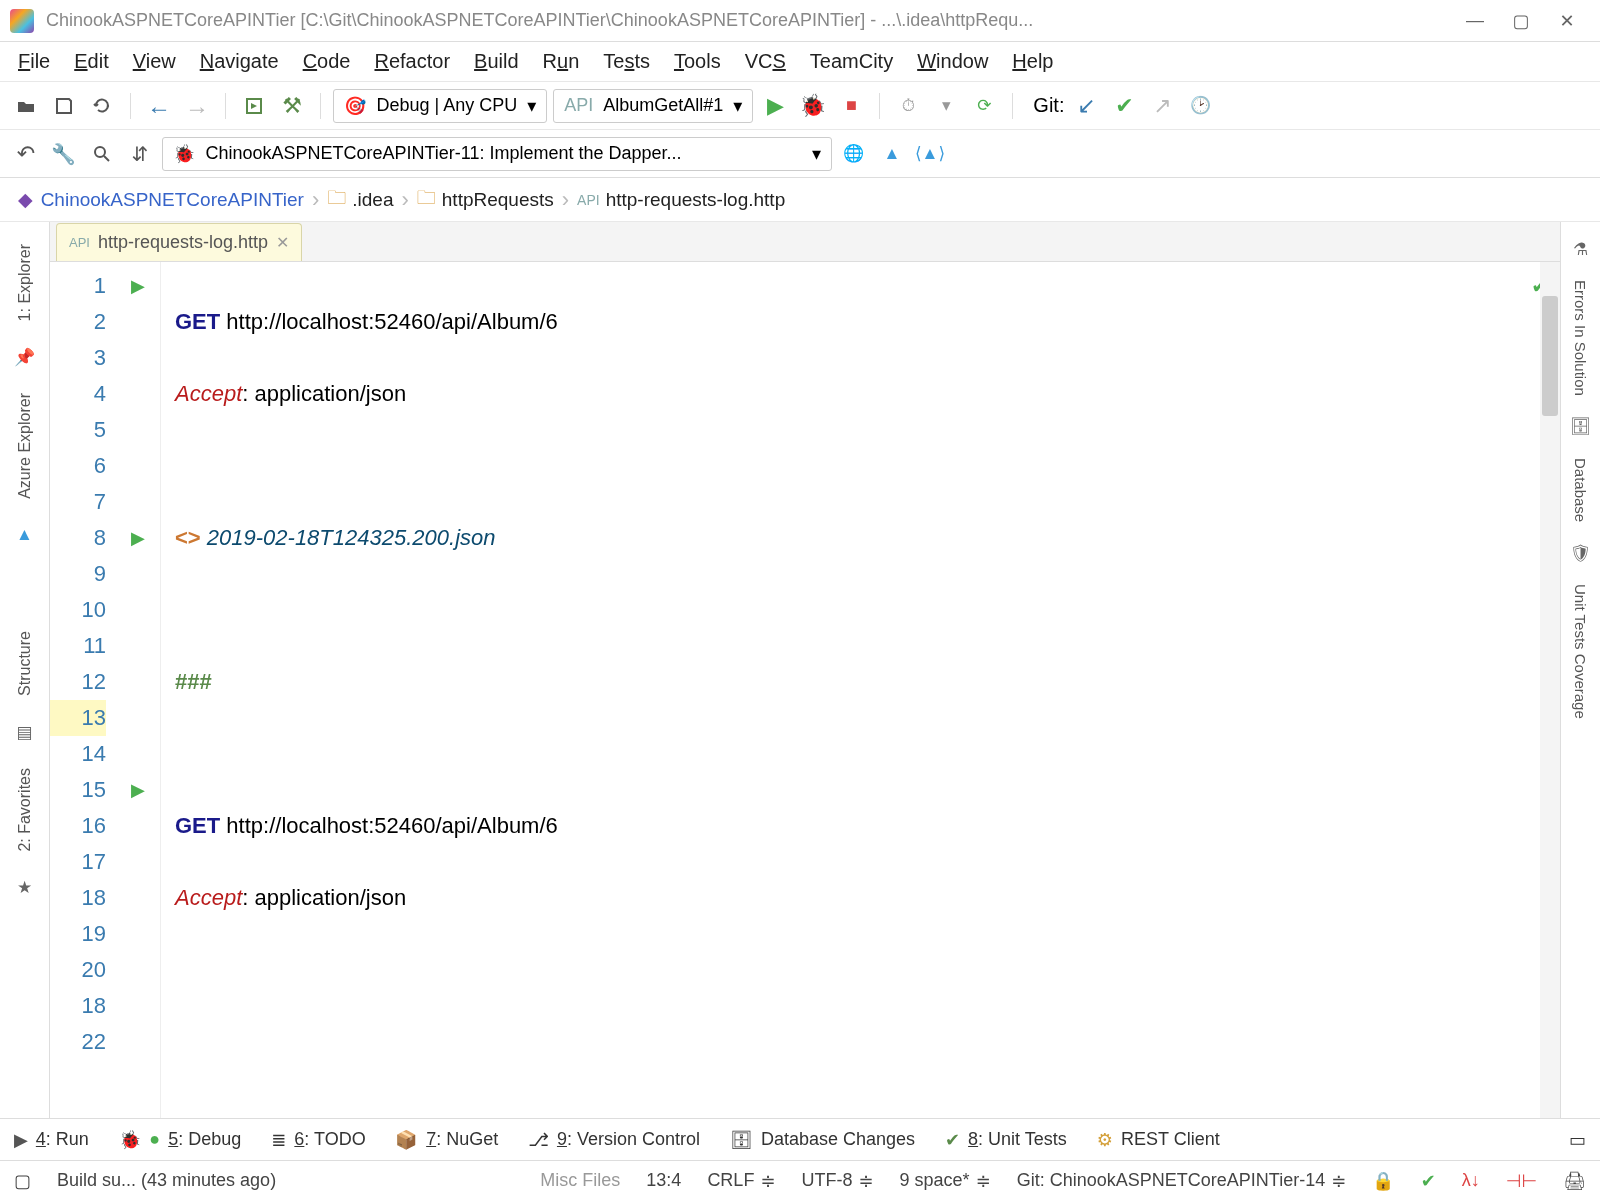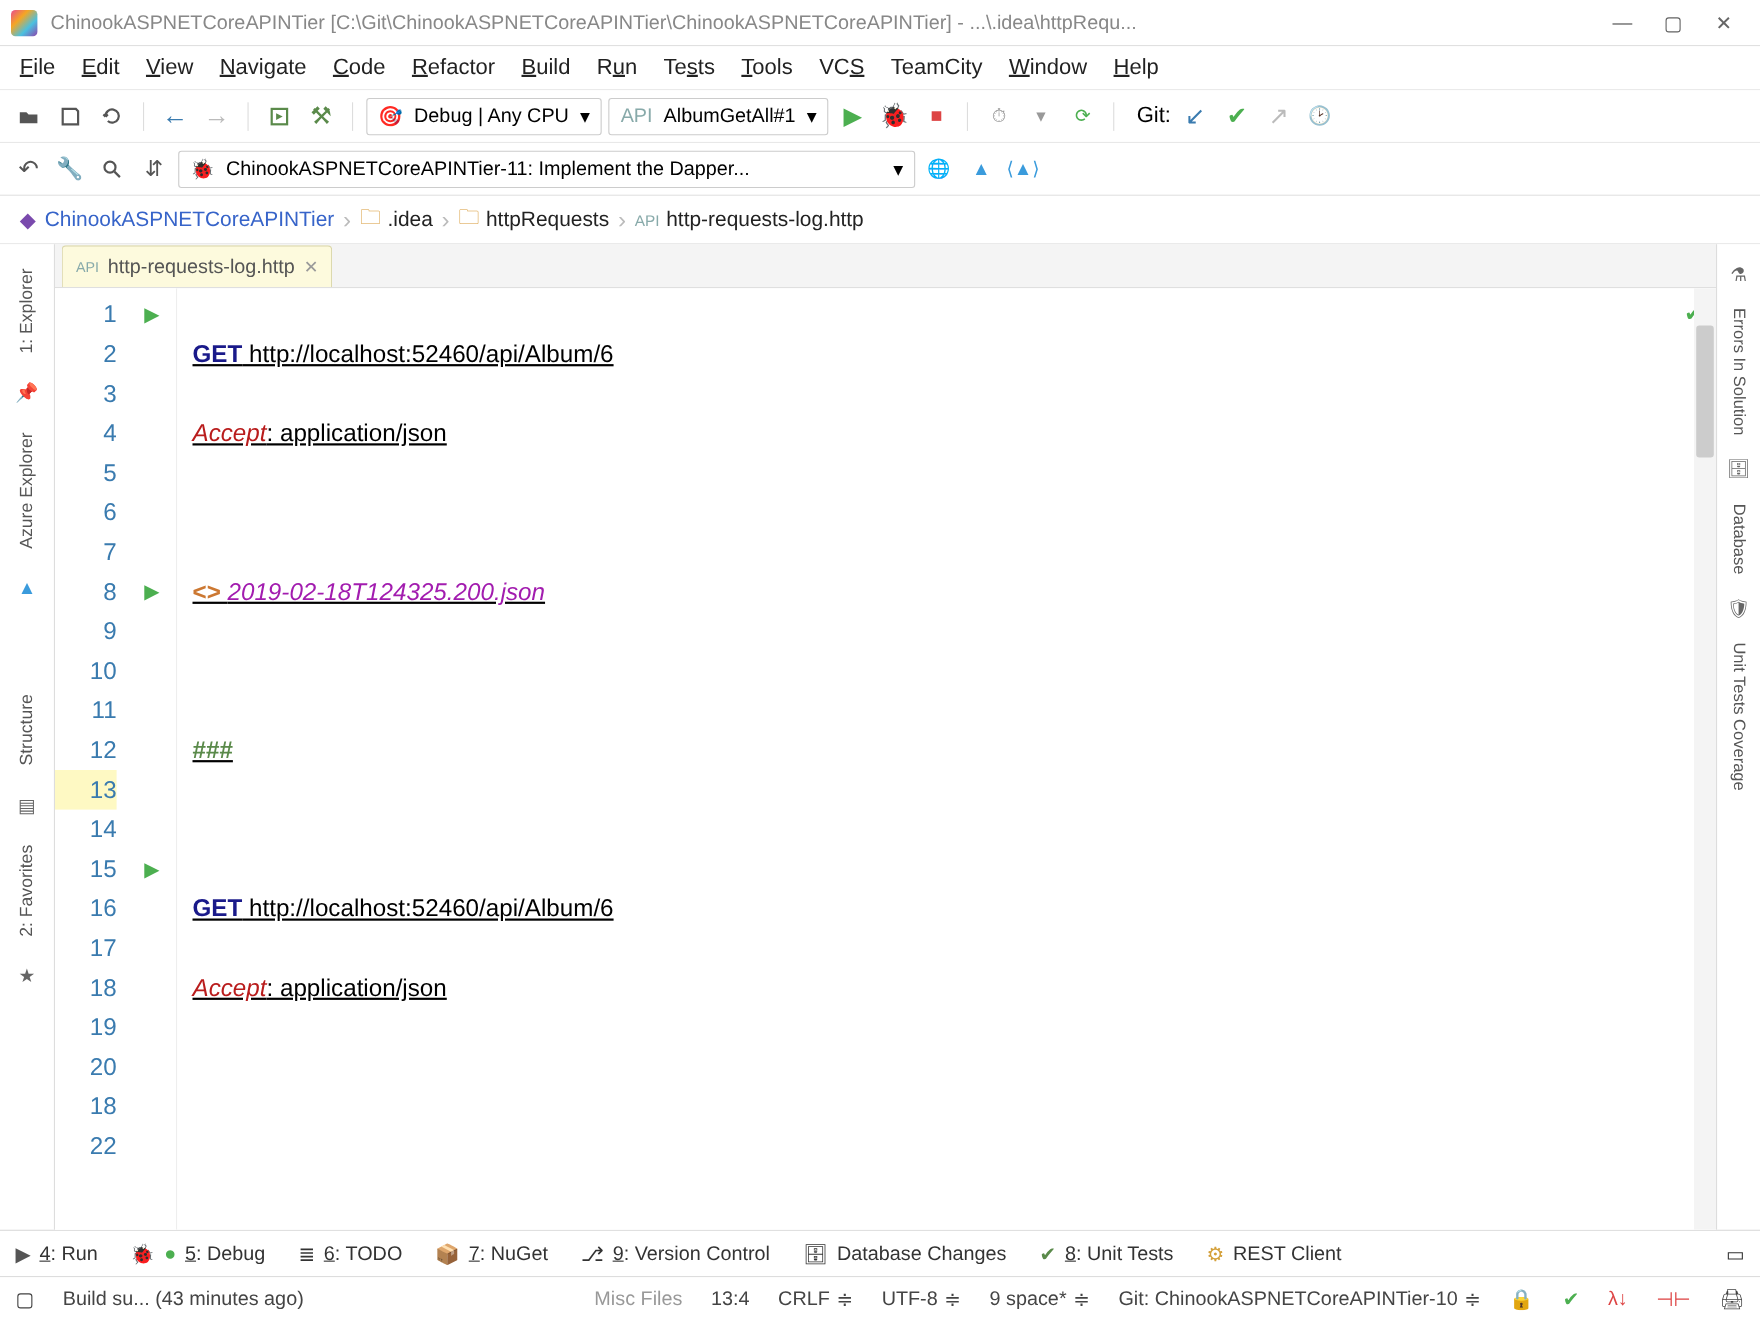--- a/index.html
+++ b/index.html
@@ -47,26 +47,26 @@
 .tab-row { height: 40px; background: #f4f4f4; display: flex; align-items: flex-end; border-bottom: 1px solid #ddd; }
 .file-tab { height: 38px; background: #fdfadd; border: 1px solid #d9d5a8; border-bottom: none; display: flex; align-items: center; padding: 0 12px; gap: 8px; font-size: 18px; color: #555; margin-left: 6px; border-radius: 4px 4px 0 0; }
 .file-tab .close-x { color: #999; font-size: 16px; }
 
 .code-area { flex: 1; display: flex; background: #fff; font-family: "Consolas", monospace; font-size: 22px; line-height: 36px; overflow: hidden; position: relative; }
 .gutter-nums { width: 66px; text-align: right; padding: 6px 10px 6px 0; color: #3a7baf; background: #fff; border-right: 0; }
 .gutter-icons { width: 44px; padding-top: 6px; background: #fff; }
 .gutter-icons .run-tri { color: #4caf50; font-size: 18px; height: 36px; display: flex; align-items: center; justify-content: center; }
 .gutter-icons .blank { height: 36px; }
 .code-body { flex: 1; padding: 6px 0 6px 14px; white-space: pre; position: relative; border-left: 1px solid #eee; }
-.code-body .line { height: 36px; text-decoration: underline; }
+.code-body .line { height: 36px; }
 .hl-line { background: #fef9c3; }
 .kw-verb { color: #1a1a8a; font-weight: bold; }
 .kw-hdr { color: #b91c1c; font-style: italic; }
 .op { color: #cc7832; font-weight: bold; }
-.ts { color: #a21caf; font-style: italic; }
+.ts { color: #0c4a6e; font-style: italic; }
 .sep3 { color: #5a8a4a; font-weight: bold; }
 .check-top { position: absolute; right: 12px; top: 6px; color: #4caf50; font-size: 20px; }
 .scroll-track { position: absolute; right: 0; top: 0; width: 20px; height: 100%; background: #f4f4f4; }
 .scroll-thumb { position: absolute; right: 2px; top: 34px; width: 16px; height: 120px; background: #ccc; border-radius: 3px; }
 
 
 .right-sidebar { width: 40px; background: #fff; border-left: 1px solid #ddd; display: flex; flex-direction: column; align-items: center; padding-top: 8px; }
 .right-sidebar .vtab { writing-mode: vertical-rl; padding: 12px 4px; font-size: 15px; color: #555; white-space: nowrap; }
 .right-sidebar .vicon { width: 26px; height: 26px; margin: 6px 0; display: flex; align-items: center; justify-content: center; color: #666; }
 
@@ -363,21 +363,21 @@
     </span>
   <span class="sb">
       <span>UTF-8</span> 
       <span>≑</span>
     </span>
   <span class="sb">
       <span>9 space*</span> 
       <span>≑</span>
     </span>
   <span class="sb">
-      <span>Git: ChinookASPNETCoreAPINTier-10</span> 
+      <span>Git: ChinookASPNETCoreAPINTier-14</span> 
       <span>≑</span>
     </span>
   <span class="sb">🔒</span>
   <span class="sb" style="color:#4caf50">✔</span>
   <span class="sb" style="color:#d44">λ↓</span>
   <span class="sb" style="color:#d44">⊣⊢</span>
   <span class="sb">🖨</span>
 </div>
 
 </body></html>

